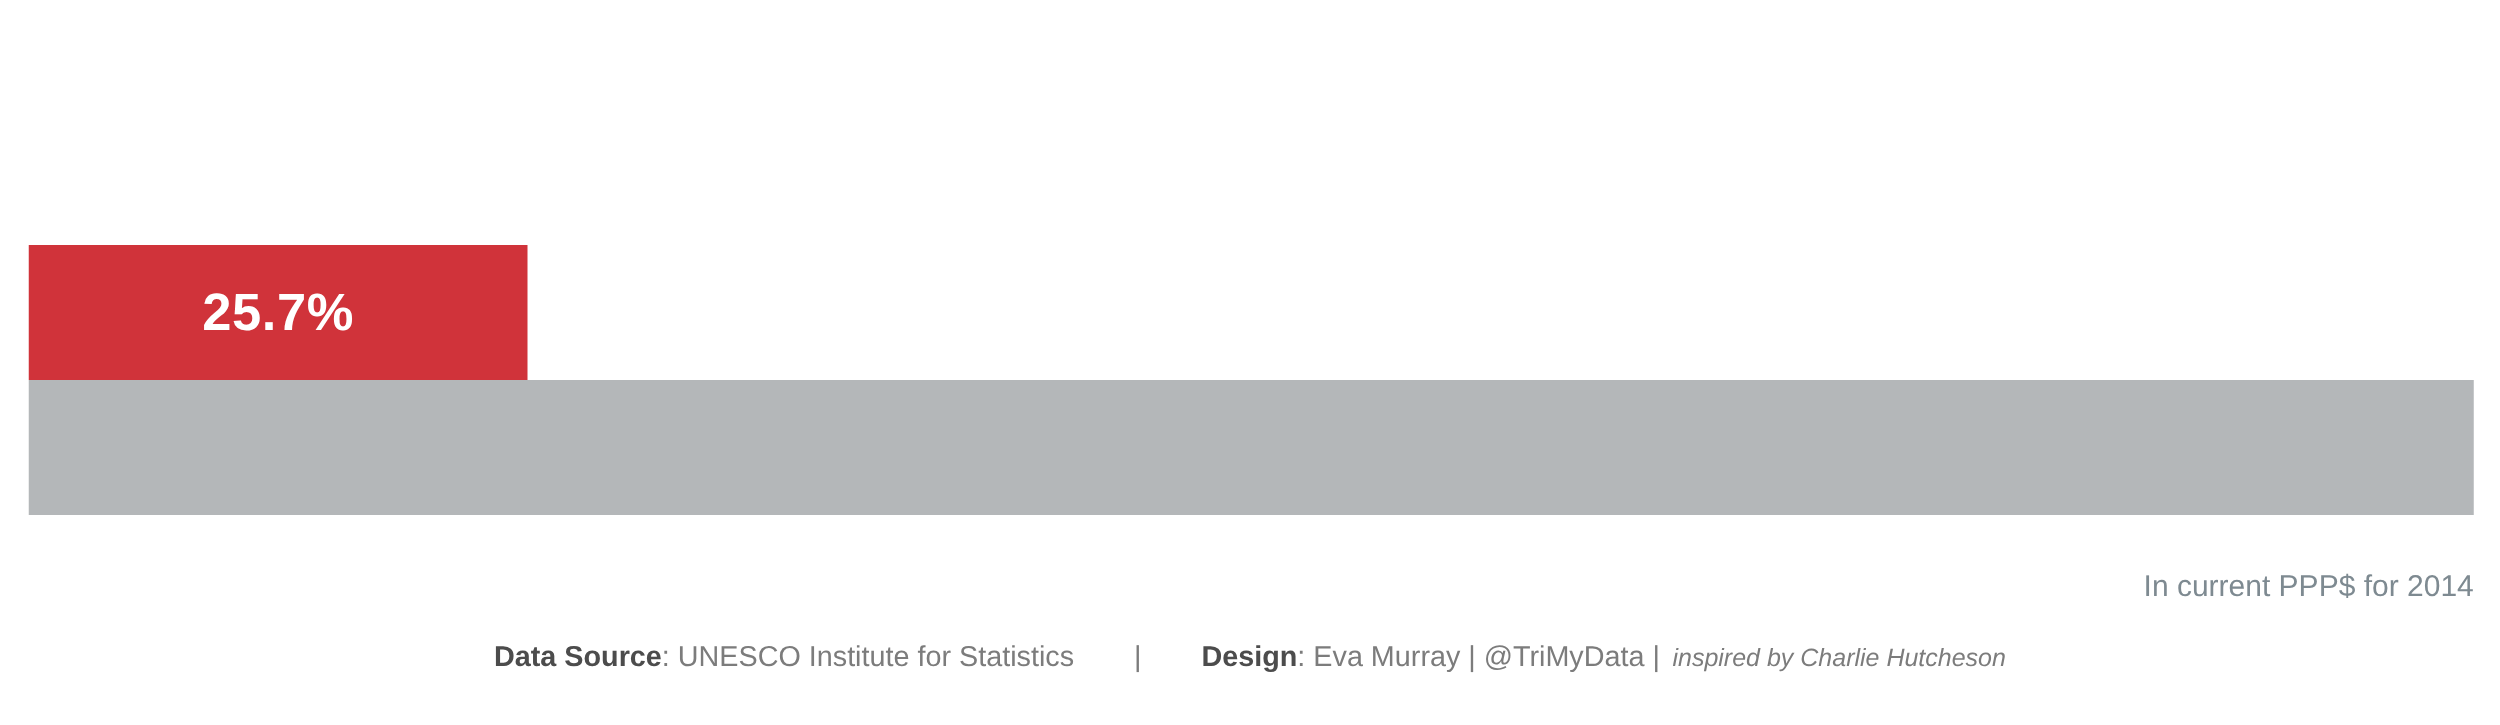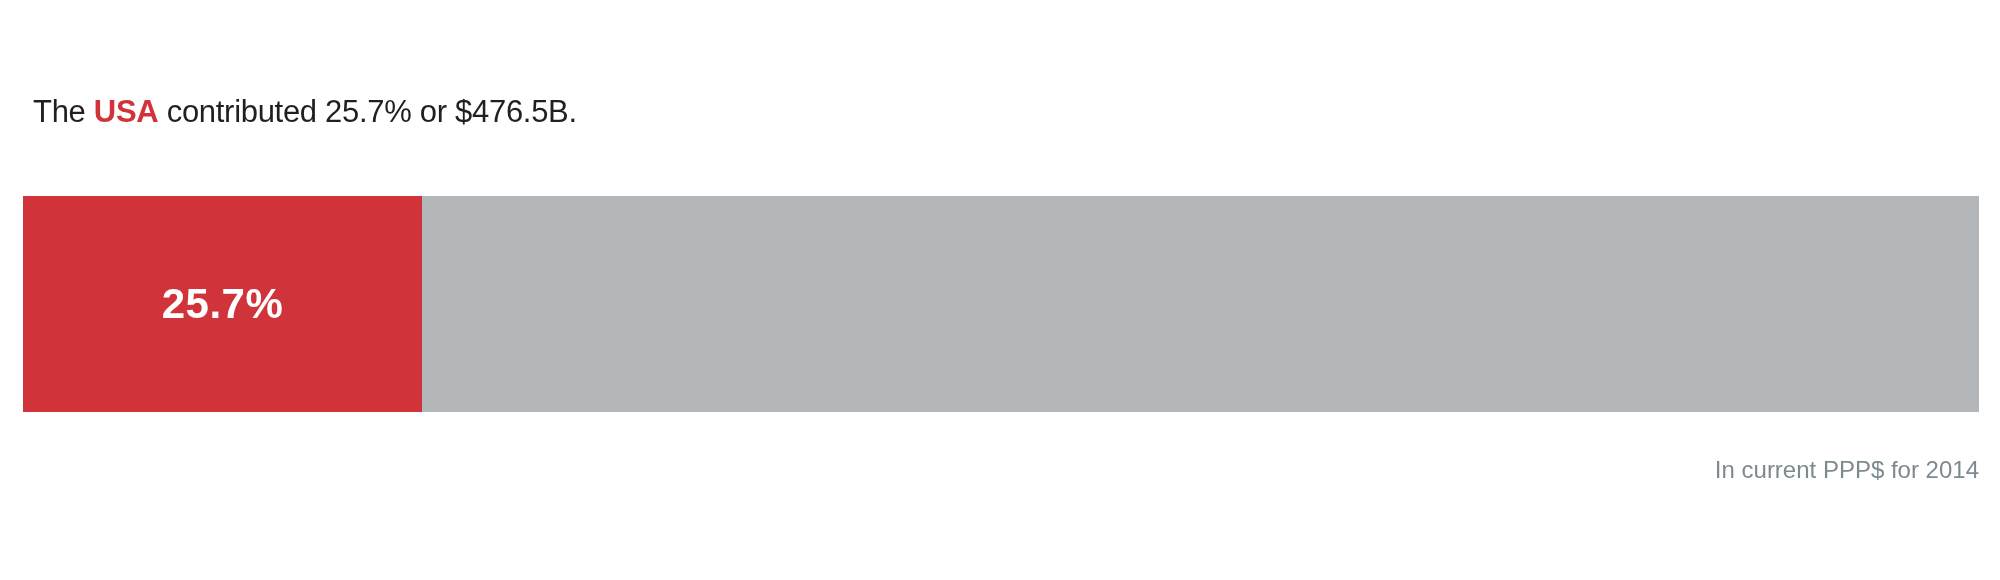--- a/index.html
+++ b/index.html
@@ -35,21 +35,21 @@
     white-space: nowrap;
   }
   .hl-usa { font-weight: bold; color: var(--red, #D0333A); }
   .bar {
     position: absolute;
     left: 23px;
     top: 196px;
     width: 1956px;
     height: 216px;
     display: flex;
-    flex-direction: row;
+    flex-direction: column;
   }
   .seg { height: 100%; }
   .seg-usa {
     display: flex;
     align-items: center;
     justify-content: center;
   }
   .seg-rest { flex: 1 1 auto; }
   .seg-label {
     color: #ffffff;
@@ -85,25 +85,25 @@
     margin-left: 10px;
     color: var(--footer-light, #7C7C7C);
   }
 </style>
 </head>
 <body>
 
 <div class="canvas" style="--title-text: #231F20; --world-gray: #BBBDBE; --red: #D0333A; --bar-gray: #B4B7B9; --footnote-gray: #7E8A91; --footer-dark: #4C4C4C; --footer-light: #7C7C7C;">
 
 
-  <h2 class="subtitle"><span>The </span><span class="hl-usa">USA</span><span> contributed 25.7% or $476.5B.</span></h2>
 
   <div class="bar">
     <div class="seg seg-usa" style="width: 20.4%; background: rgb(208, 51, 58);">
       <span class="seg-label">25.7%</span>
     </div>
     <div class="seg seg-rest" style="background: rgb(180, 183, 185);"></div>
   </div>
 
   <div class="footnote">In current PPP$ for 2014</div>
 
+  <div class="footer"><span class="f-bold">Data Source</span><span class="f-light">: UNESCO Institute for Statistics</span><span class="f-sep">|</span><span class="f-bold">Design</span><span class="f-light">: Eva Murray | @TriMyData |</span><span class="f-italic">inspired by Charlie Hutcheson</span></div>
 
 </div>
 
 </body></html>

